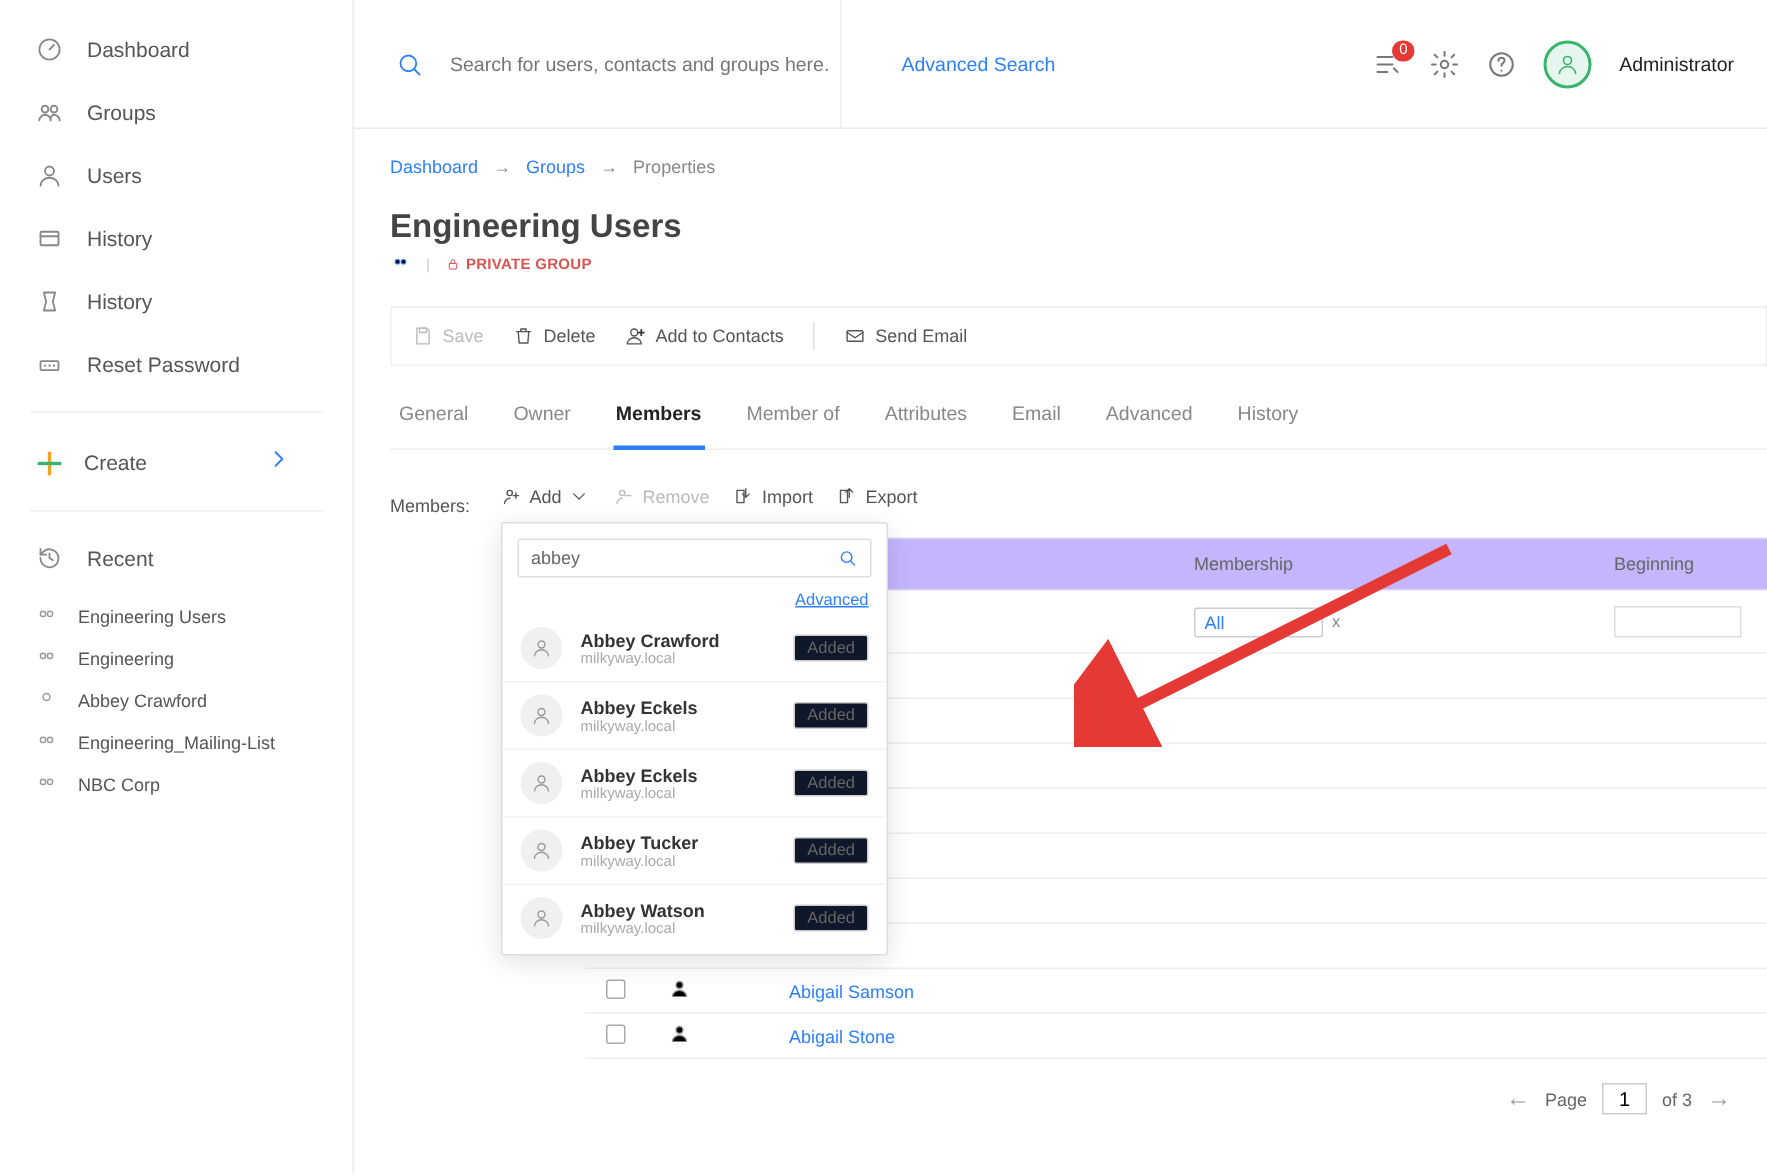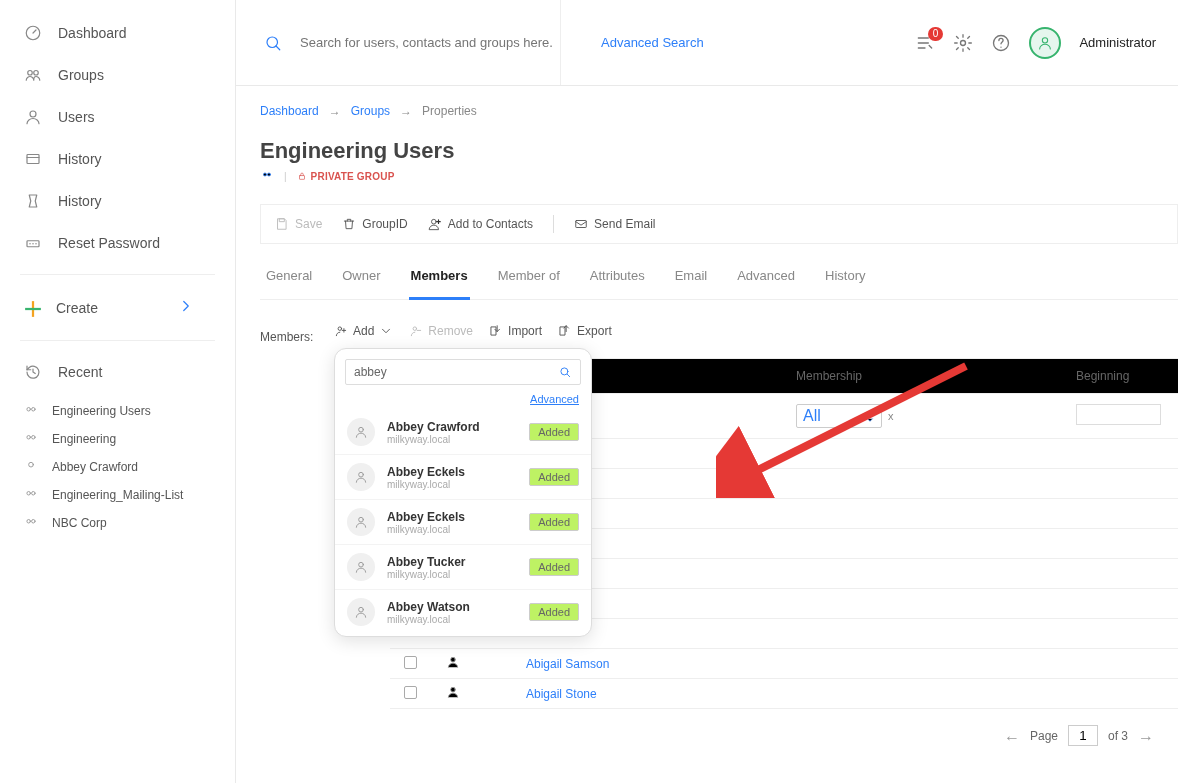--- a/index.html
+++ b/index.html
@@ -61,53 +61,53 @@
 .tab.active { color:#222; font-weight:600; border-bottom:3px solid #2d7ff9; margin-bottom:-1px;}
 
 .members-row { display:flex; align-items:flex-start; margin-top:24px; gap:14px;}
 .mem-label { font-size:12px; color:#555; min-width:60px; padding-top:6px;}
 .toolbar { display:flex; align-items:center; gap:16px; font-size:12px; color:#555;}
 .toolbar .tbtn { display:flex; align-items:center; gap:5px; cursor:pointer;}
 .toolbar .tbtn.disabled { color:#bbb;align-items:flex-end;}
 .toolbar svg { width:14px; height:14px; stroke:currentColor; fill:none;}
 
 .grid { margin-top:14px; }
-.grid-head { display:flex; border-top:1px solid #eee; border-bottom:1px solid #eee; background:#000000;}
+.grid-head { display:flex; border-top:1px solid #eee; border-bottom:1px solid #eee; background:#c4b5fd;}
 .col-check { width:48px; padding:10px 14px;}
 .col-type { width:80px; padding:10px 8px;}
 .col-name { width:270px; padding:10px 8px;}
 .col-mem { width:280px; padding:10px 8px;}
 .col-beg { flex:1; padding:10px 8px;}
 .gh { font-size:12px; color:#666;}
 .grid-filter { display:flex; border-bottom:1px solid #eee;}
-.sel { border:1px solid #ccc; border-radius:2px; font-size:16px; padding:2px 6px; color:#2d7ff9; width:86px; display:flex; justify-content:space-between; align-items:flex-end; background:#fff;}
+.sel { border:1px solid #ccc; border-radius:2px; font-size:12px; padding:2px 6px; color:#2d7ff9; width:86px; display:flex; justify-content:space-between; align-items:flex-end; background:#fff;}
 .clear-x { font-size:11px; color:#888; margin-left:6px; cursor:pointer;}
 .grid-row { display:flex; border-bottom:1px solid #eee; height:30px; align-items:center; font-size:12px;}
 .grid-row a { color:#2d7ff9;}
 .chk { width:13px; height:13px; border:1px solid #aaa; border-radius:2px; display:inline-block;}
 
 .pager { display:flex; align-items:center; gap:10px; justify-content:flex-end; padding:16px 24px; font-size:12px; color:#666;}
 .pager input { width:30px; text-align:center; border:1px solid #ccc; padding:2px;}
 .pager .arrow { cursor:pointer; color:#999; font-size:16px;}
 
 
-.dropdown { position:absolute; top:0; left:0; width:258px; background:#fff; border:1px solid #ddd; border-radius:12px; box-shadow:0 4px 18px rgba(0,0,0,.12); z-index:20; padding:10px 0 2px;}
+.dropdown { position:absolute; top:0; left:0; width:258px; background:#fff; border:1px solid #ddd; border-radius:2px; box-shadow:0 4px 18px rgba(0,0,0,.12); z-index:20; padding:10px 0 2px;}
 .dd-search { margin:0 10px; border:1px solid #ddd; border-radius:2px; display:flex; align-items:center; padding:5px 8px;}
 .dd-search input { border:none; outline:none; flex:1; font-size:12px; color:#666;}
 .dd-search svg { width:14px; height:14px; stroke:#2d7ff9; fill:none;}
 .dd-adv { text-align:right; padding:6px 12px 4px; }
 .dd-adv a { color:#2d7ff9; font-size:11px; text-decoration:underline; cursor:pointer;}
 .dd-item { display:flex; align-items:center; padding:8px 12px; gap:12px;}
 .dd-item:not(:last-child) { border-bottom:1px solid #f3f3f3;}
 .dd-avatar { width:28px; height:28px; border-radius:50%; background:#f0f0f0; display:flex; align-items:center; justify-content:center;}
 .dd-avatar svg { width:14px; height:14px; stroke:#999; fill:none;}
 .dd-text { flex:1;}
 .dd-name { font-size:12px; font-weight:600; color:#333;}
 .dd-sub { font-size:10px; color:#aaa;}
-.dd-btn { font-size:11px; background:#bef264; border:1px solid #ccc; color:#666; padding:2px 8px; border-radius:2px; cursor:pointer;}
+.dd-btn { font-size:11px; background:#0f172a; border:1px solid #ccc; color:#666; padding:2px 8px; border-radius:2px; cursor:pointer;}
 
 .arrow-annot { position:absolute; top:272px; left:480px; z-index:30; pointer-events:none;}
 
 .cursor-hand { position:absolute; left:130px; top:26px; z-index:50; pointer-events:none;}
 
 .logo-svg path { stroke:none; }
 
 svg.u { stroke-width:1.6; stroke-linecap:round; stroke-linejoin:round;}
 </style>
 </head>
@@ -303,21 +303,21 @@
           <svg class="u" viewBox="0 0 24 24">
               <path d="M5 3h11l3 3v15H5z"></path>
               <rect x="8" y="3" width="8" height="5"></rect>
             </svg>
           <span>Save</span>
         </span>
         <span class="act">
           <svg class="u" viewBox="0 0 24 24">
               <path d="M4 7h16M9 7V4h6v3M6 7l1 13h10l1-13"></path>
             </svg>
-          <span>GroupID</span>
+          <span>Delete</span>
         </span>
         <span class="act">
           <svg class="u" viewBox="0 0 24 24" fill="#333" stroke="none">
               <circle cx="10" cy="8" r="4"></circle>
               <path d="M2 21c0-4 4-7 8-7s8 3 8 7z"></path>
               <path d="M18 5v6M15 8h6" stroke="#333" stroke-width="2"></path>
             </svg>
           <span>Add to Contacts</span>
         </span>
         <span class="vbar"></span>

